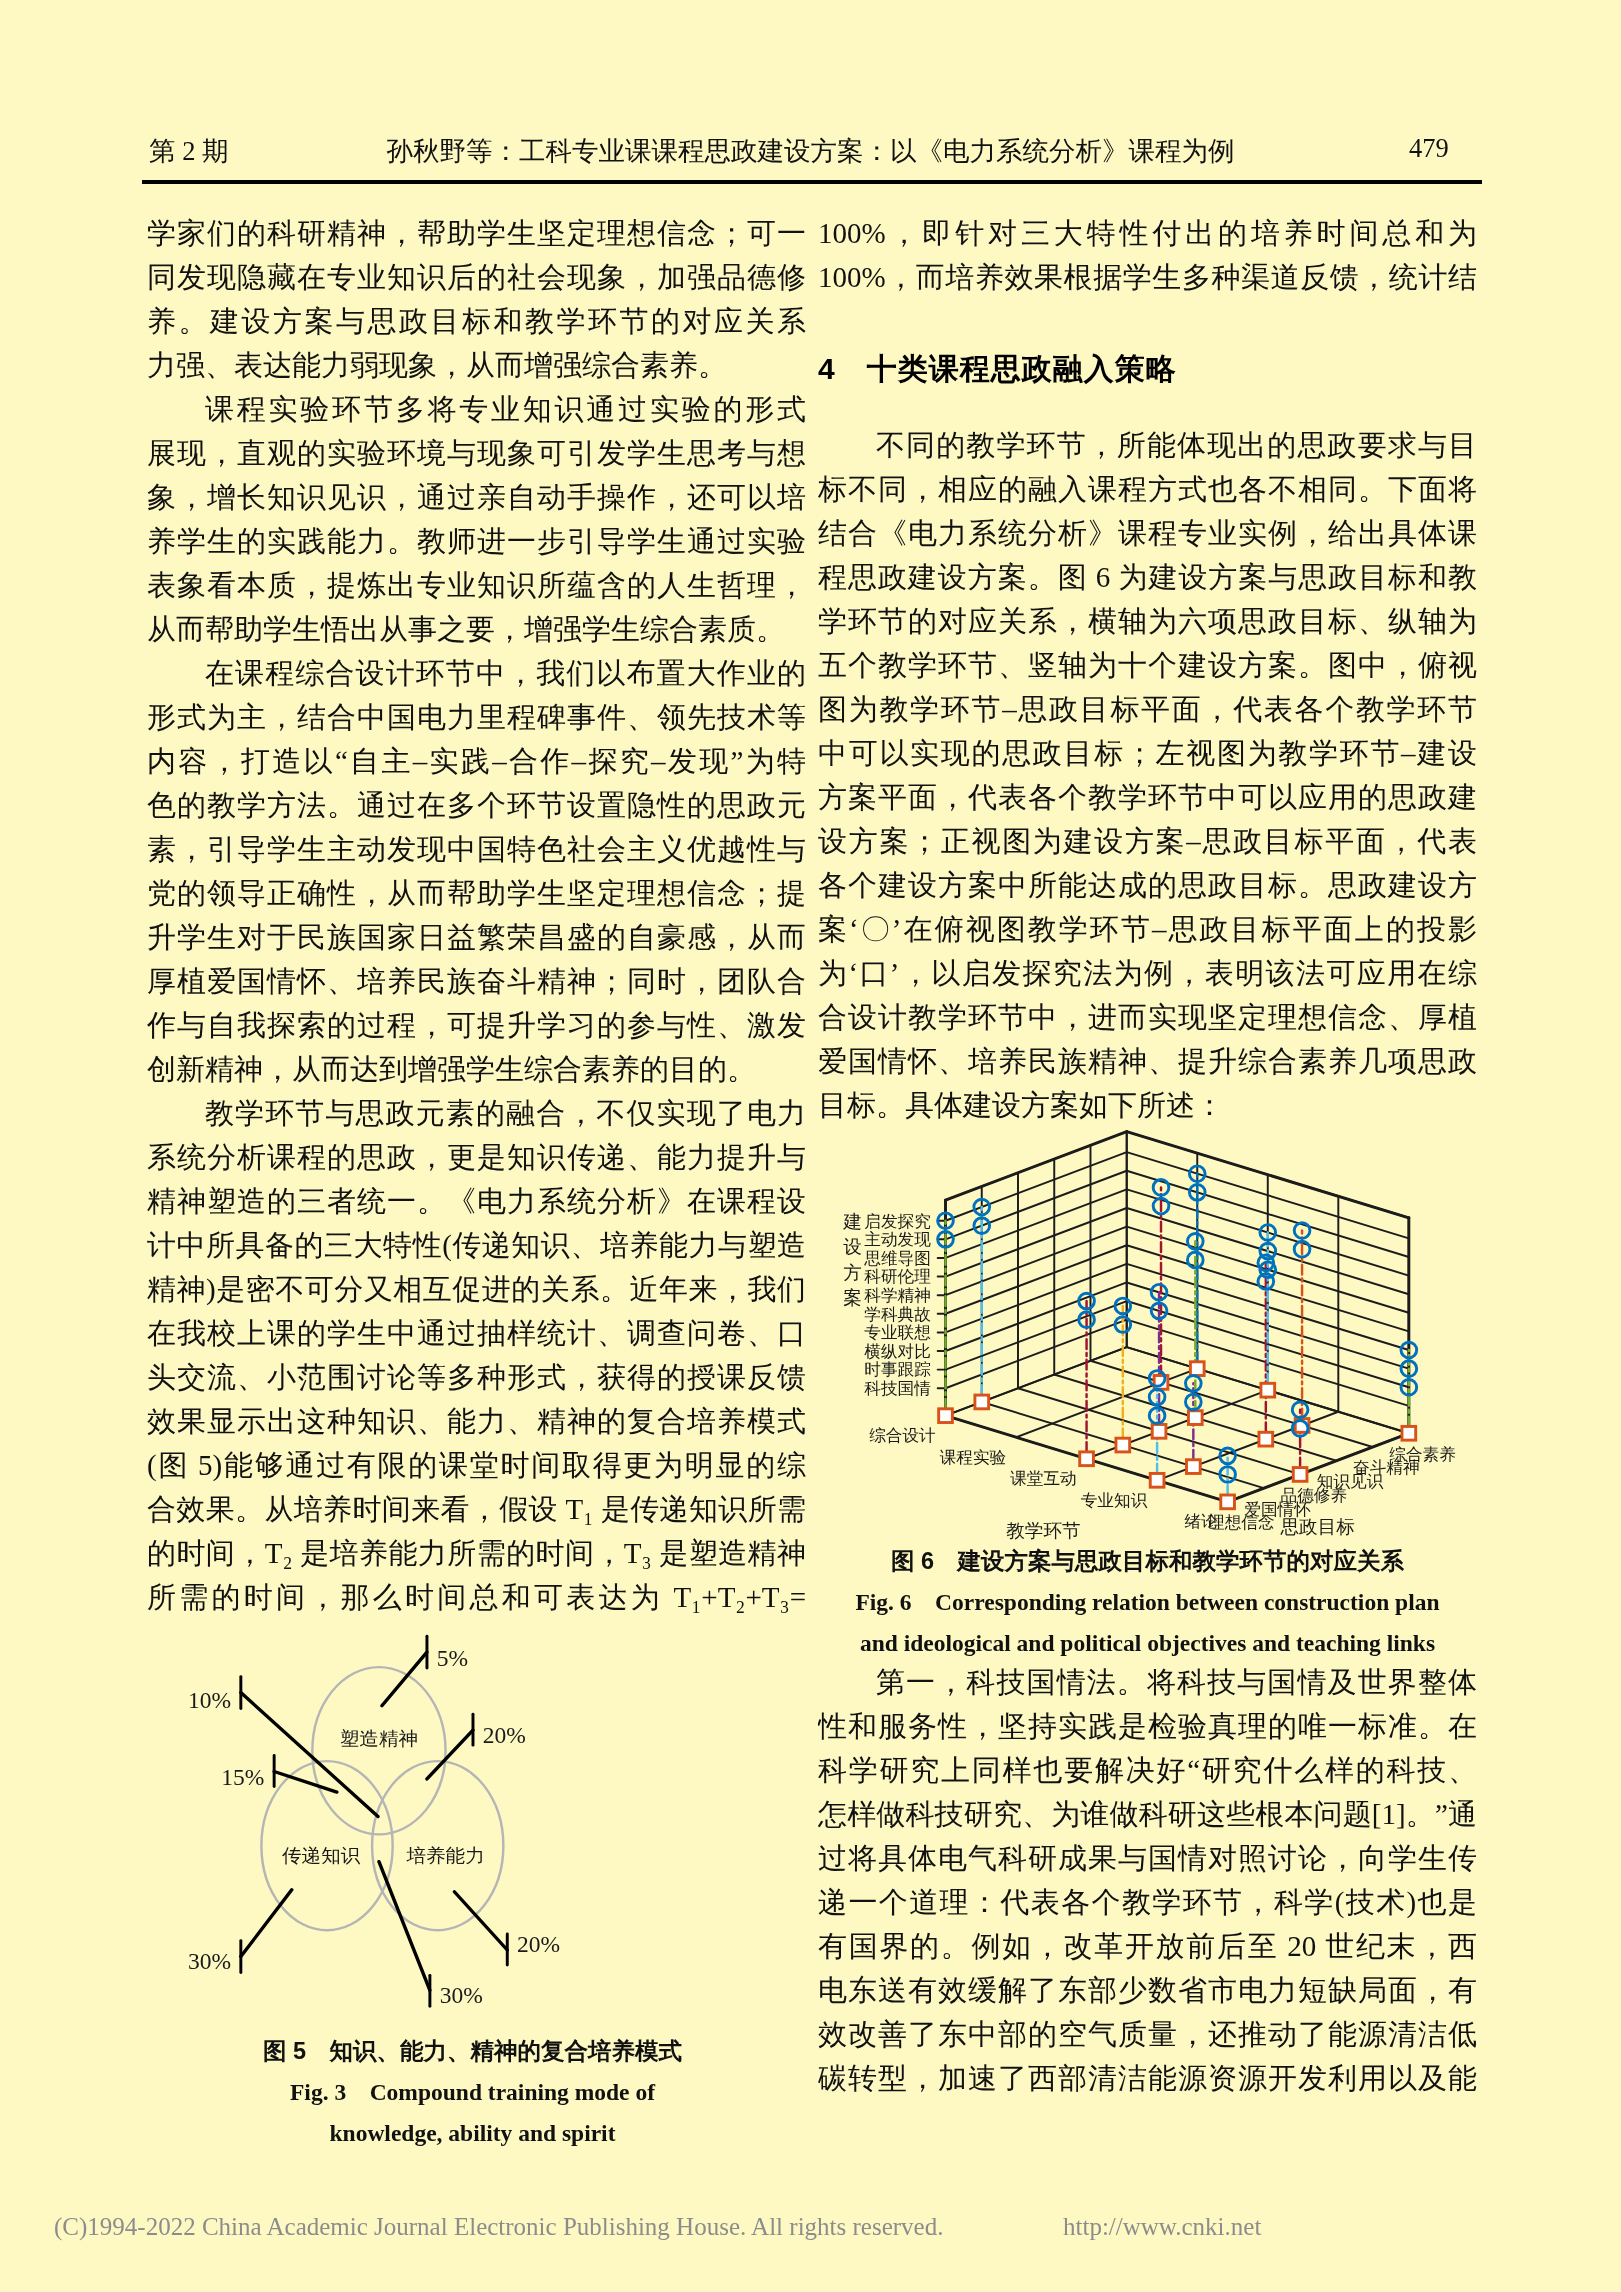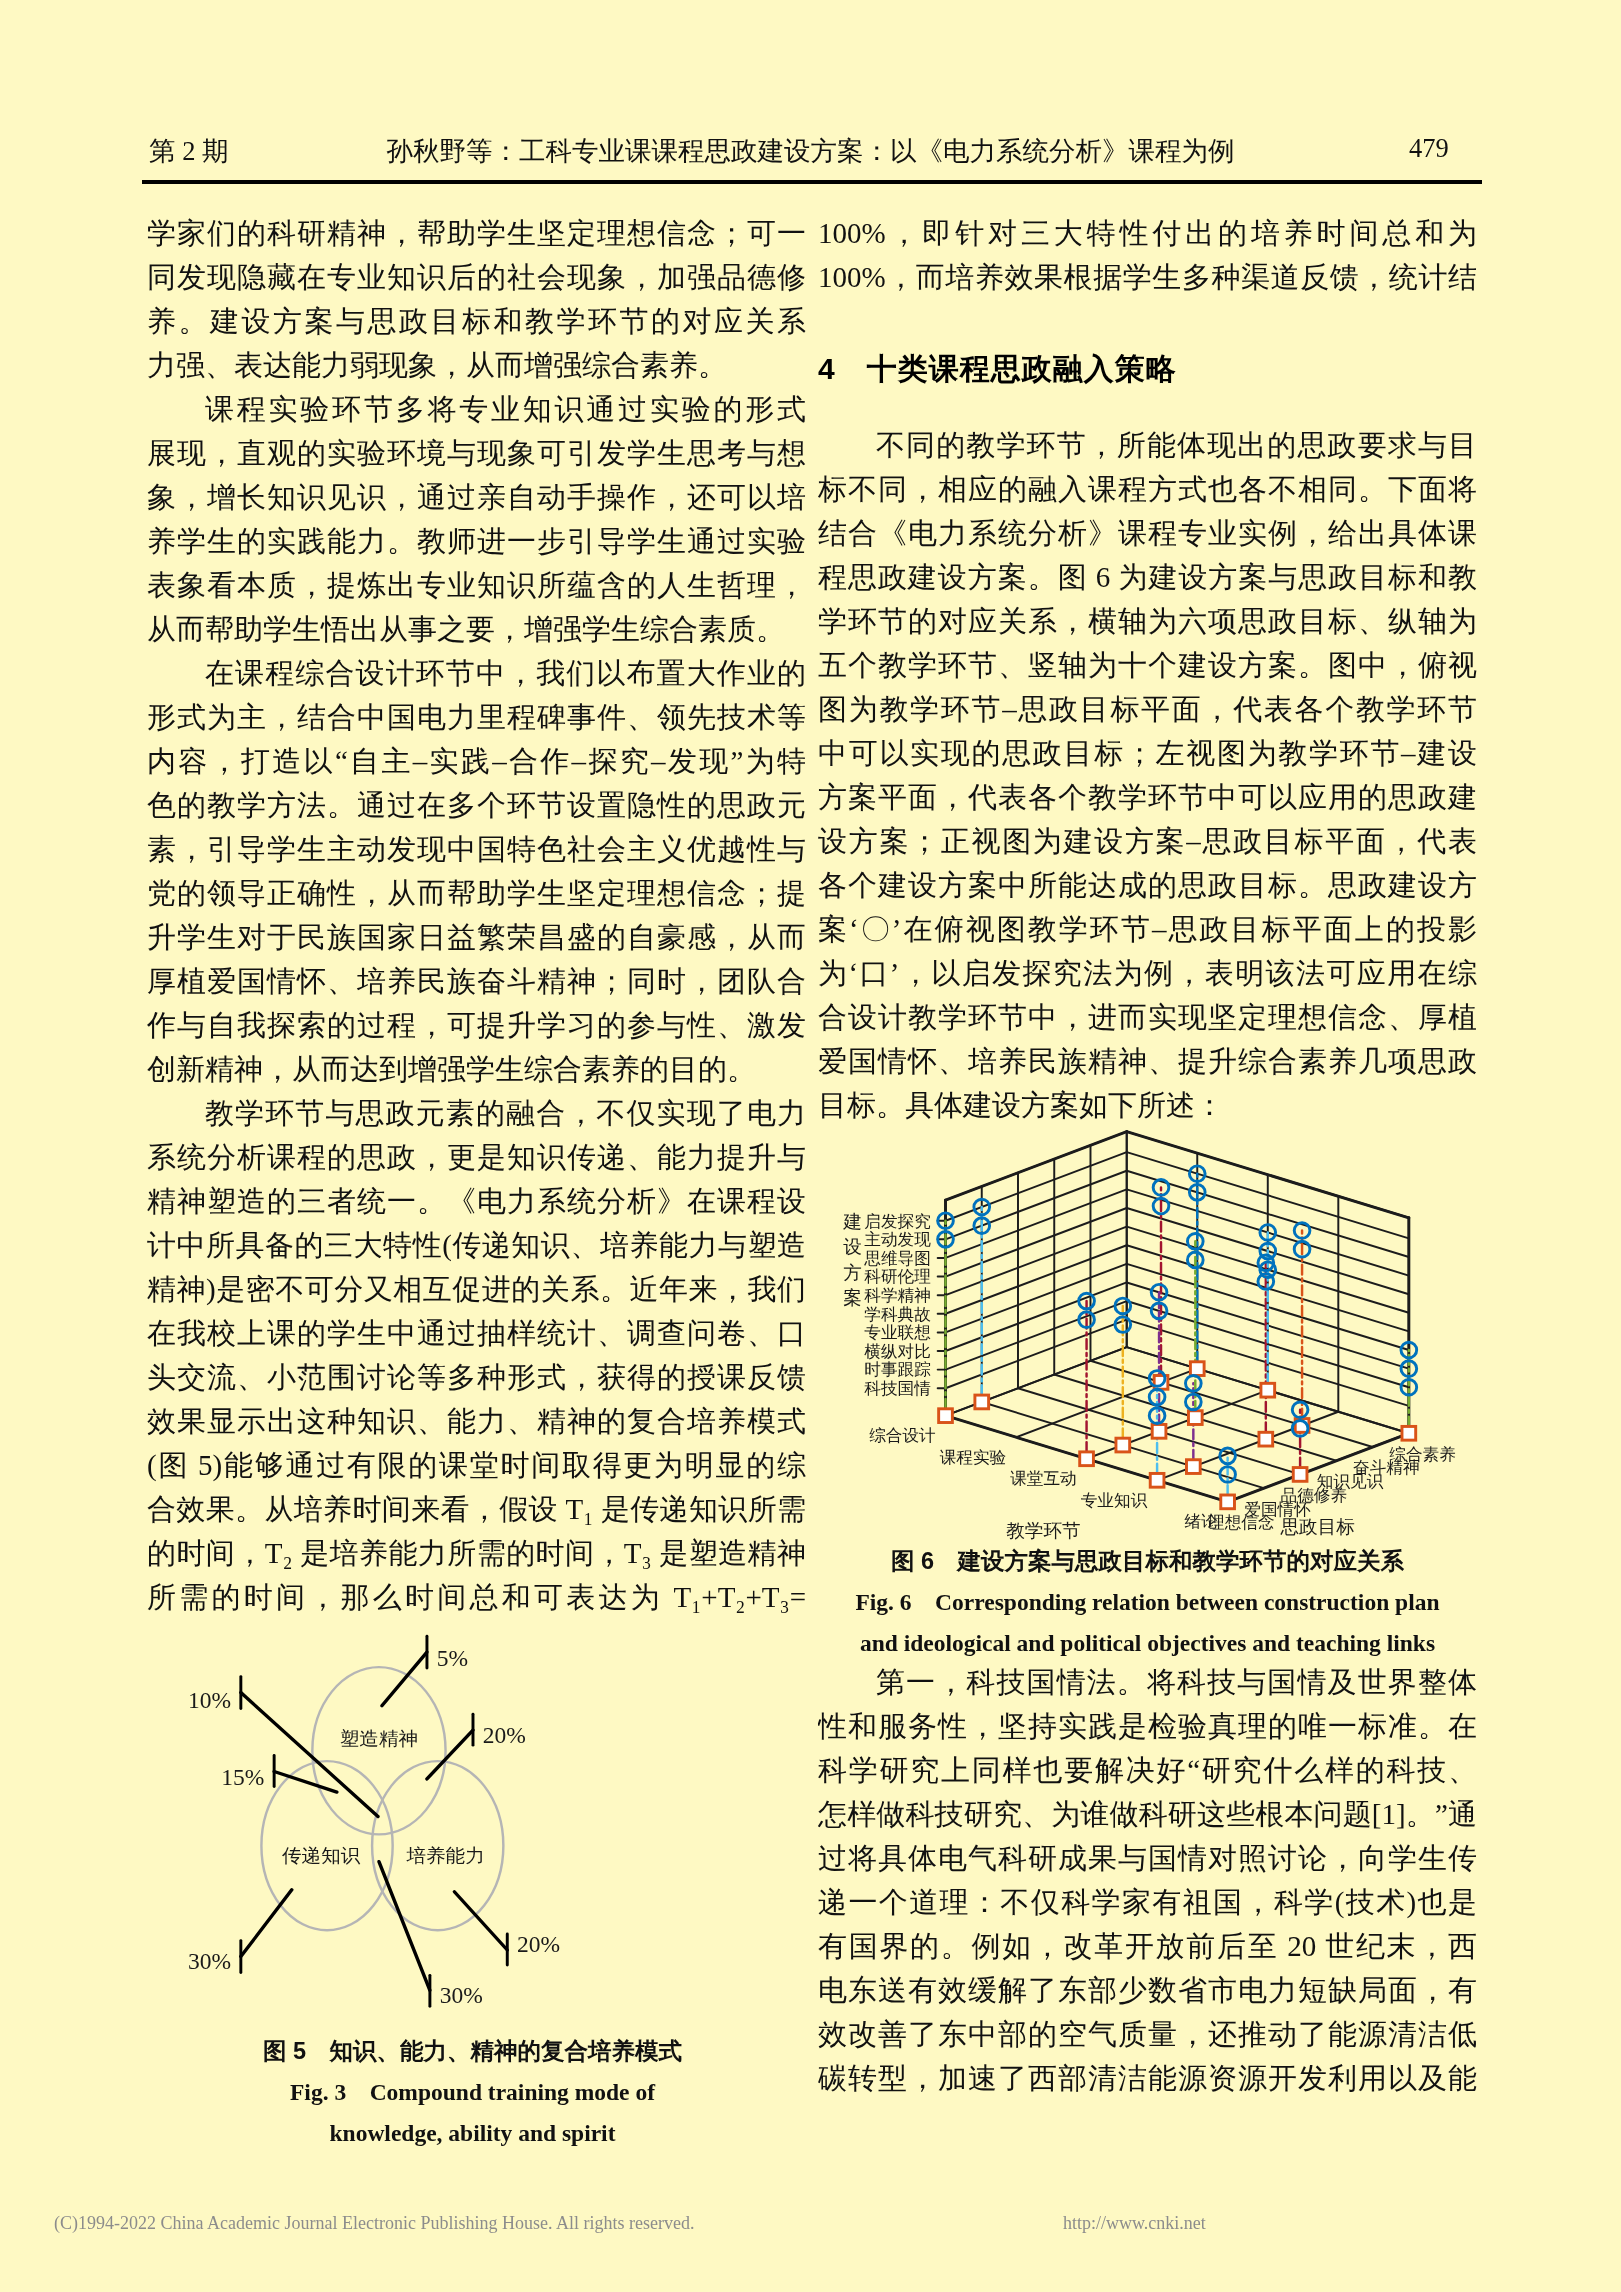--- a/index.html
+++ b/index.html
@@ -30,21 +30,21 @@
   #fig6-caption{left:818px;top:1541px;width:659px;}
   .cap-zh{font-family:"Liberation Sans","DejaVu Sans",sans-serif;font-weight:bold;font-size:23.5px;height:41px;line-height:41px;}
   .cap-en{font-family:"Liberation Serif","DejaVu Serif",serif;font-weight:bold;font-size:23.5px;height:41px;line-height:41px;}
   
   #fig5 text{font-family:"Liberation Serif","DejaVu Serif",serif;fill:#1a1a1a;}
   #fig5 .venn-label{font-size:20px;text-anchor:middle;}
   #fig5 .pct{font-size:24px;}
   #fig6 text{font-family:"Liberation Serif","DejaVu Serif",serif;fill:#1a1a1a;font-size:17px;}
   #fig6 .ax-title{font-size:19px;}
   
-  .ftr{position:absolute;top:2213px;font-size:18px;color:#8c8c8c;font-family:"Liberation Serif","DejaVu Serif",serif;}
+  .ftr{position:absolute;top:2213px;font-size:25px;color:#8c8c8c;font-family:"Liberation Serif","DejaVu Serif",serif;}
   #ftr-copy{left:54px;}
   #ftr-url{left:1063px;}
 </style>
 </head>
 <body>
 
 <div class="page">
   <span class="hdr-issue">第 2 期</span>
   <span class="hdr-title">孙秋野等：工科专业课课程思政建设方案：以《电力系统分析》课程为例</span>
   <span class="hdr-page">479</span>
@@ -307,21 +307,21 @@
     <div class="cap-en">Fig. 6  Corresponding relation between construction plan</div>
     <div class="cap-en">and ideological and political objectives and teaching links</div>
   </div>
 
   <section id="right-p3" class="col">
       <div class="pline ind">第一，科技国情法。将科技与国情及世界整体</div>
       <div class="pline">性和服务性，坚持实践是检验真理的唯一标准。在</div>
       <div class="pline">科学研究上同样也要解决好“研究什么样的科技、</div>
       <div class="pline">怎样做科技研究、为谁做科研这些根本问题[1]。”通</div>
       <div class="pline">过将具体电气科研成果与国情对照讨论，向学生传</div>
-      <div class="pline">递一个道理：不仅科学家有祖国，科学(技术)也是</div>
+      <div class="pline">递一个道理：代表各个教学环节，科学(技术)也是</div>
       <div class="pline">有国界的。例如，改革开放前后至 20 世纪末，西</div>
       <div class="pline">电东送有效缓解了东部少数省市电力短缺局面，有</div>
       <div class="pline">效改善了东中部的空气质量，还推动了能源清洁低</div>
       <div class="pline">碳转型，加速了西部清洁能源资源开发利用以及能</div>
     </section>
 
   <span id="ftr-copy" class="ftr">(C)1994-2022 China Academic Journal Electronic Publishing House. All rights reserved.</span>
   <span id="ftr-url" class="ftr">http://www.cnki.net</span>
 </div>
 

